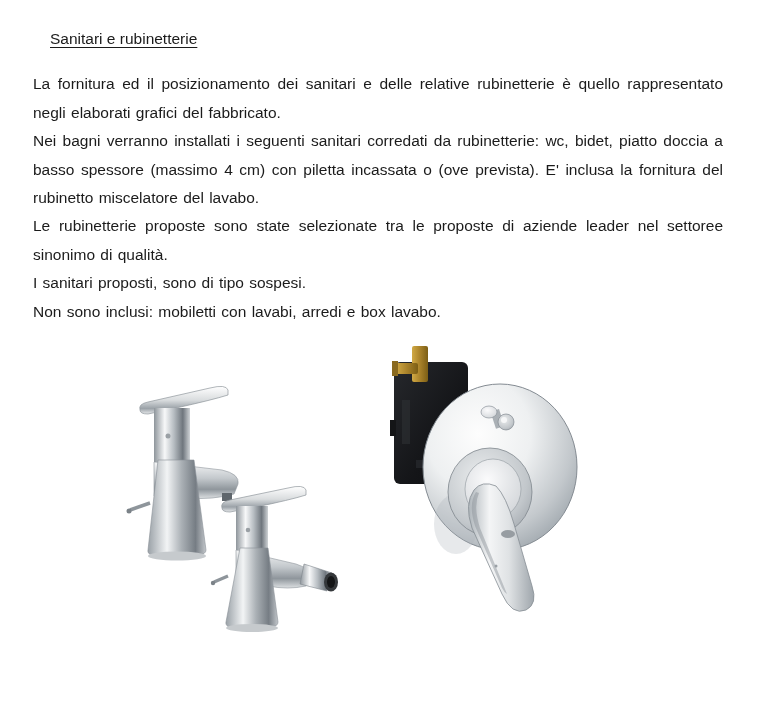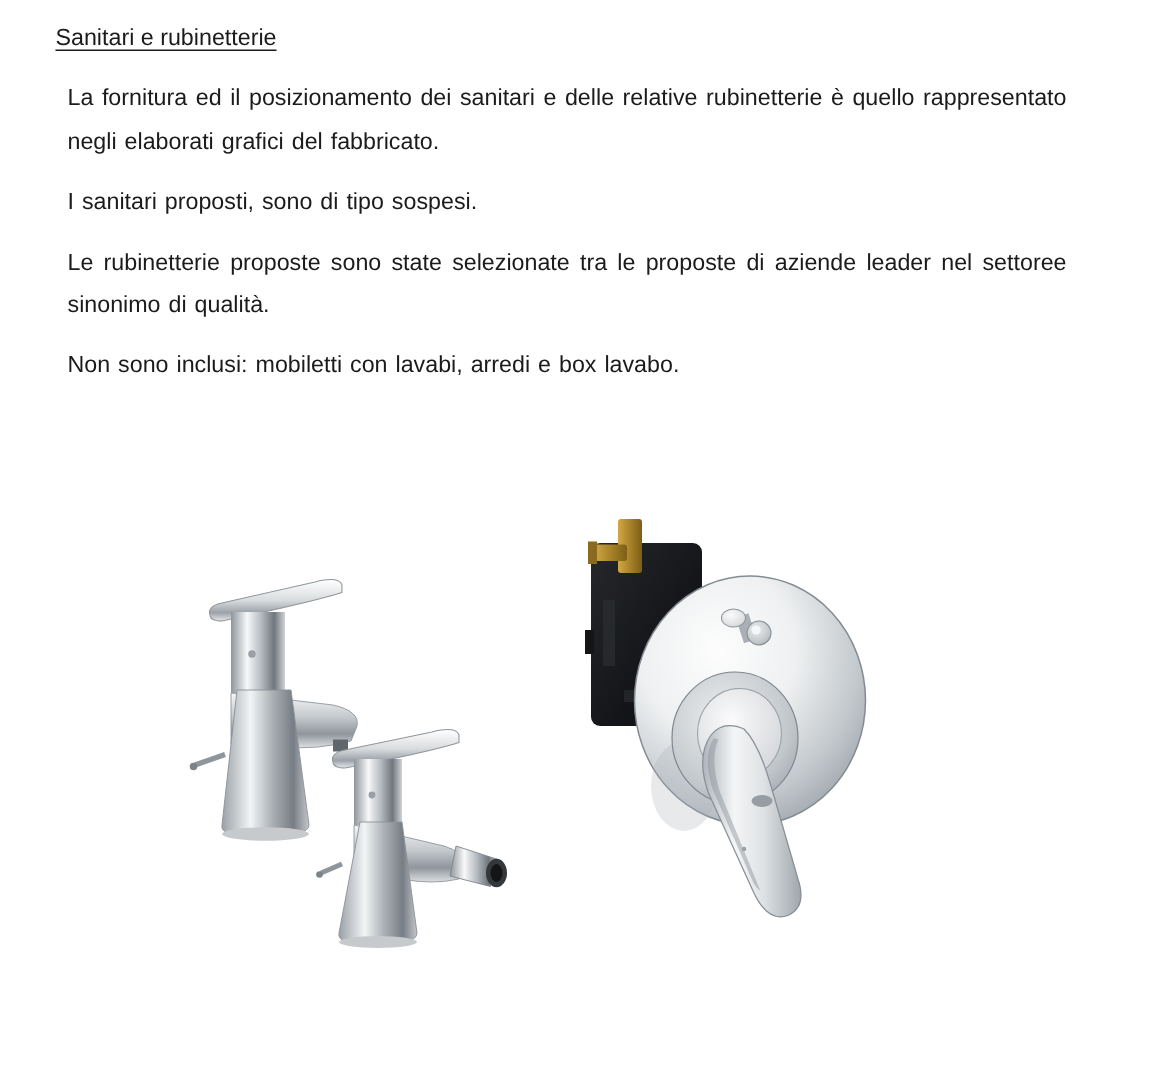--- a/index.html
+++ b/index.html
@@ -6,39 +6,40 @@
   body {
     width: 768px; height: 712px; position: relative; overflow: hidden;
     font-family: "Liberation Sans", "DejaVu Sans", sans-serif;
     color: #1b1b1b;
   }
   .textblock {
     position: absolute; left: 33px; top: 8px; width: 690px;
     font-size: 15.5px; line-height: 28.4px;
   }
   .doc-title {
-    font-size: 15.5px; font-weight: 400; margin: 4px;
+    font-size: 15.5px; font-weight: 400; margin: 17px;
     text-decoration: underline; text-underline-offset: 3px;
   }
   .doc-par {
-    margin: 12px; text-align: justify; text-align-last: left;
+    margin: 0; text-align: justify; text-align-last: left;
     word-spacing: 1px;
   }
   .figure { position: absolute; }
   #fig-left  { left: 112px; top: 378px; }
   #fig-right { left: 390px; top: 342px; }
 </style>
 </head>
 <body>
 
 <div class="textblock">
   <h1 class="doc-title">Sanitari e rubinetterie</h1>
   <p class="doc-par">La fornitura ed il posizionamento dei sanitari e delle relative rubinetterie è quello rappresentato  negli elaborati grafici del fabbricato.</p>
+  <p class="doc-par">Nei bagni verranno installati i seguenti sanitari corredati da rubinetterie: wc, bidet, piatto doccia a basso spessore (massimo 4 cm) con piletta incassata o (ove prevista). E' inclusa la fornitura del rubinetto miscelatore del lavabo.</p>
+  <p class="doc-par">Le rubinetterie proposte sono state selezionate tra le proposte di aziende leader nel settoree sinonimo di qualità.</p>
   <p class="doc-par">I sanitari proposti, sono di tipo sospesi.</p>
-  <p class="doc-par">Le rubinetterie proposte sono state selezionate tra le proposte di aziende leader nel settoree sinonimo di qualità.</p>
   <p class="doc-par">Non sono inclusi: mobiletti con lavabi, arredi e box lavabo.</p>
 </div>
 
 <svg id="fig-left" class="figure" width="238" height="256" viewBox="0 0 238 256">
   <defs>
     <linearGradient id="chromeCone" x1="0" y1="0" x2="1" y2="0">
       <stop offset="0" stop-color="#9aa1a7"></stop>
         <stop offset="0.33" stop-color="#f2f4f5"></stop>
       <stop offset="0.58" stop-color="#aab0b5"></stop>
         <stop offset="0.82" stop-color="#767d84"></stop>

